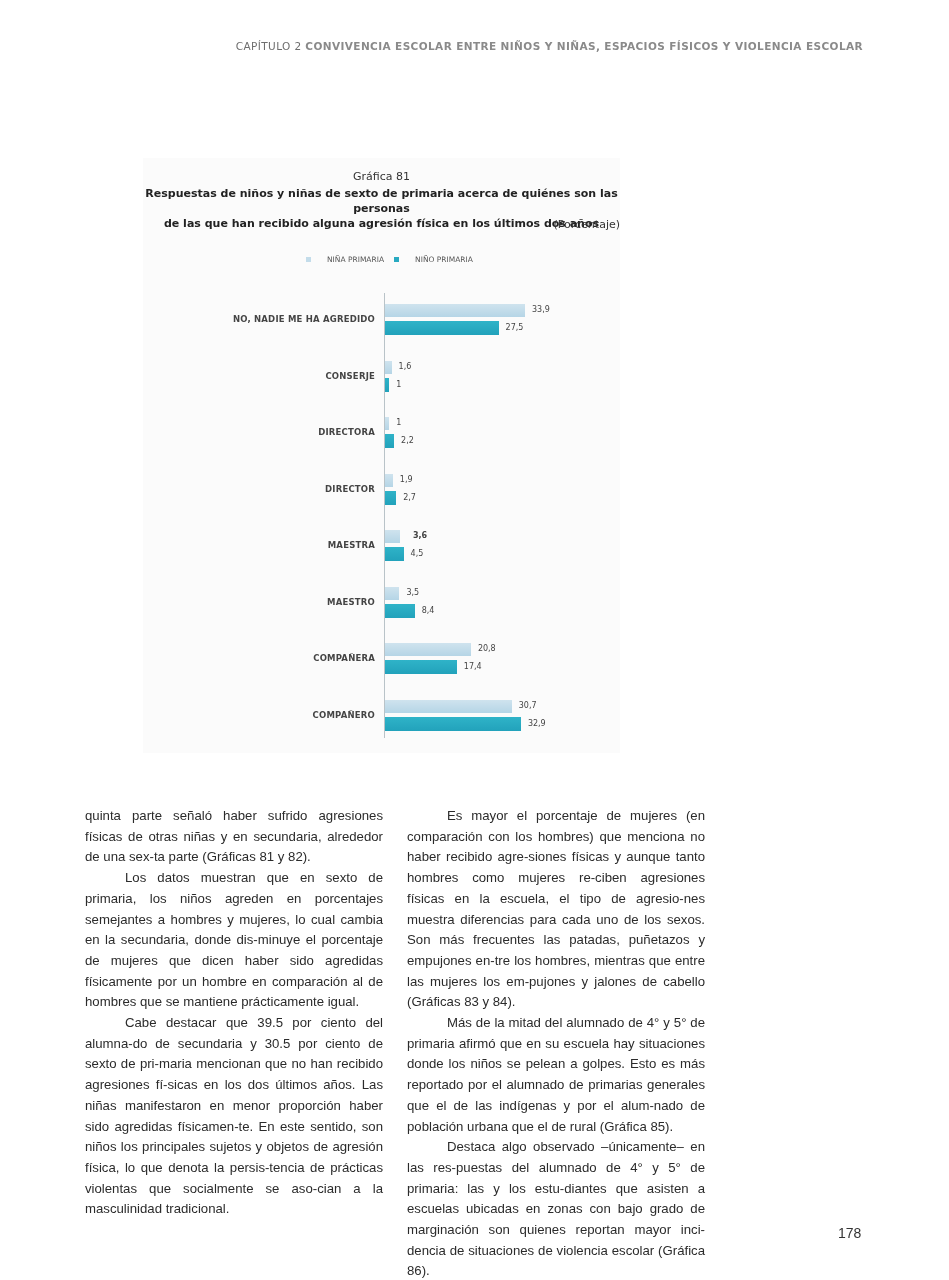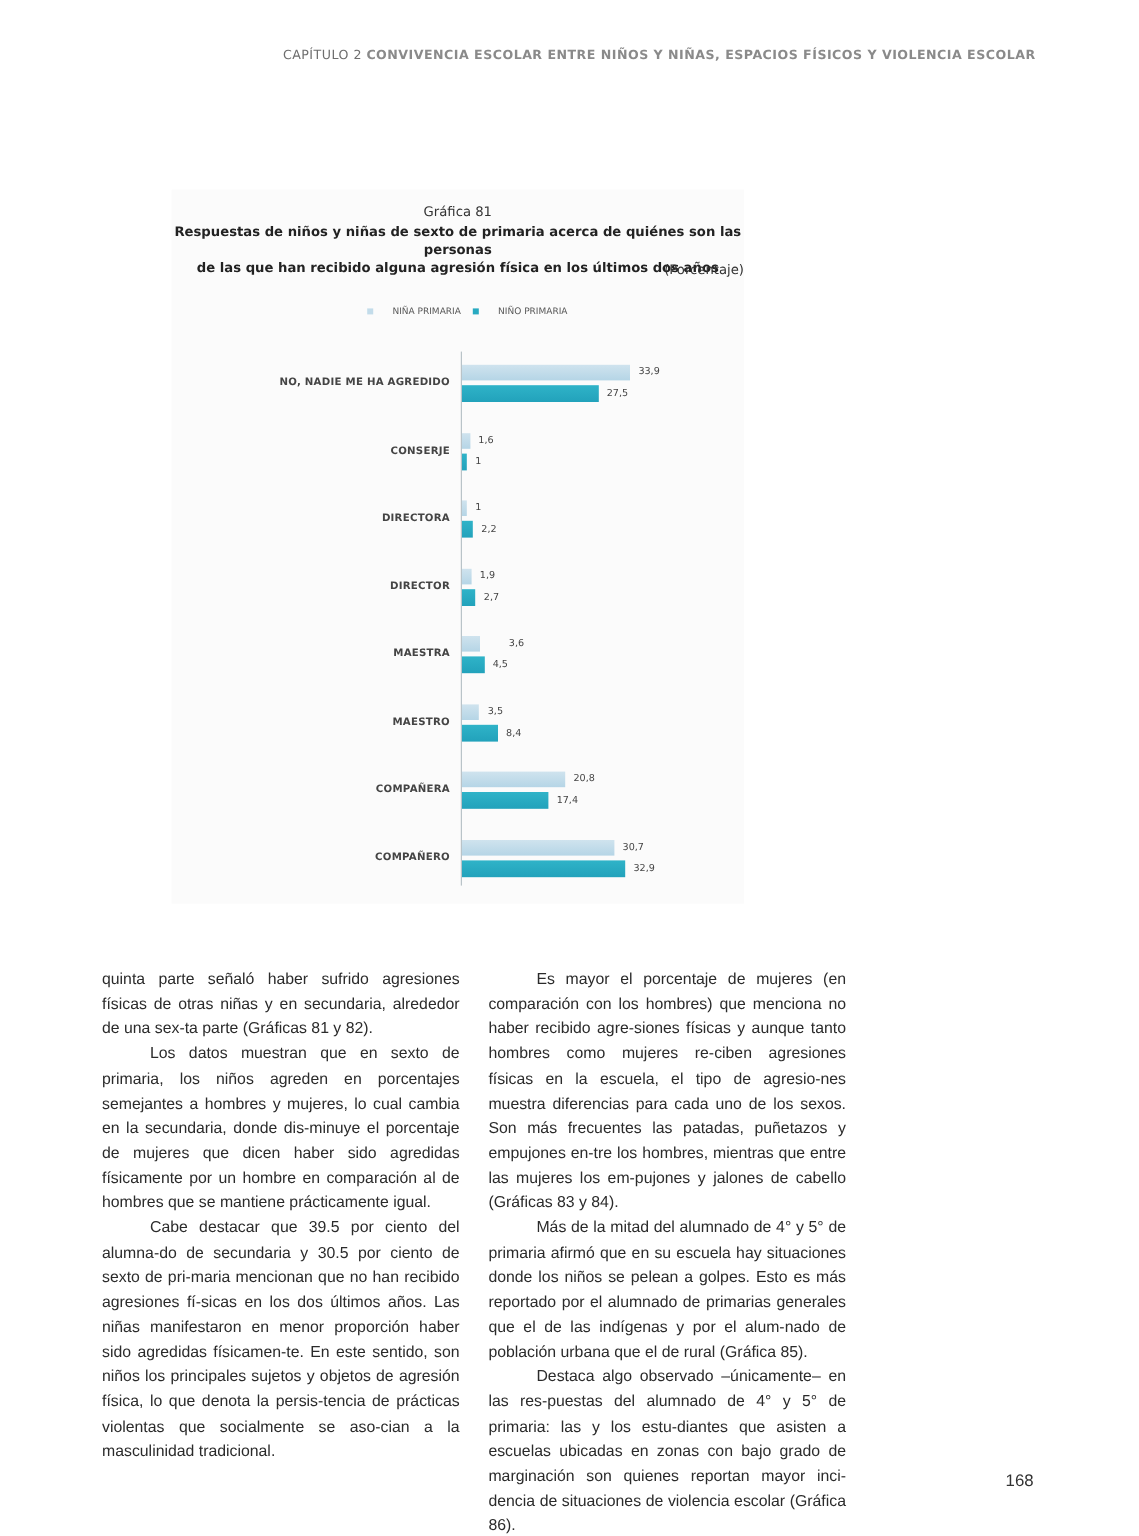--- a/index.html
+++ b/index.html
@@ -122,21 +122,21 @@
       <div class="group" style="top: 315.5px;">
         <div class="cat-label">DIRECTOR</div>
         <div class="bar girl" style="width: 7.847px;"></div>
         <div class="val girl" style="left: 256.847px;">1,9</div>
         <div class="bar boy" style="width: 11.151px;"></div>
         <div class="val boy" style="left: 260.151px;">2,7</div>
       </div>
       <div class="group" style="top: 372px;">
         <div class="cat-label">MAESTRA</div>
         <div class="bar girl" style="width: 14.868px;"></div>
-        <div class="val girl" style="left: 281px;">3,6</div>
+        <div class="val girl" style="left: 270px; font-weight: bold;">3,6</div>
         <div class="bar boy" style="width: 18.585px;"></div>
         <div class="val boy" style="left: 267.585px;">4,5</div>
       </div>
       <div class="group" style="top: 428.5px;">
         <div class="cat-label">MAESTRO</div>
         <div class="bar girl" style="width: 14.455px;"></div>
         <div class="val girl" style="left: 263.455px;">3,5</div>
         <div class="bar boy" style="width: 29.736px;"></div>
         <div class="val boy" style="left: 278.736px;">8,4</div>
       </div>
@@ -162,13 +162,13 @@
   <p class="indent">Los datos muestran que en sexto de primaria, los niños agreden en porcentajes semejantes a hombres y mujeres, lo cual cambia en la secundaria, donde dis-minuye el porcentaje de mujeres que dicen haber sido agredidas físicamente por un hombre en comparación al de hombres que se mantiene prácticamente igual.</p>
   <p class="indent">Cabe destacar que 39.5 por ciento del alumna-do de secundaria y 30.5 por ciento de sexto de pri-maria mencionan que no han recibido agresiones fí-sicas en los dos últimos años. Las niñas manifestaron en menor proporción haber sido agredidas físicamen-te. En este sentido, son niños los principales sujetos y objetos de agresión física, lo que denota la persis-tencia de prácticas violentas que socialmente se aso-cian a la masculinidad tradicional.</p>
 </div>
 
 <div class="col right">
   <p class="indent">Es mayor el porcentaje de mujeres (en comparación con los hombres) que menciona no haber recibido agre-siones físicas y aunque tanto hombres como mujeres re-ciben agresiones físicas en la escuela, el tipo de agresio-nes muestra diferencias para cada uno de los sexos. Son más frecuentes las patadas, puñetazos y empujones en-tre los hombres, mientras que entre las mujeres los em-pujones y jalones de cabello (Gráficas 83 y 84).</p>
   <p class="indent">Más de la mitad del alumnado de 4° y 5° de primaria afirmó que en su escuela hay situaciones donde los niños se pelean a golpes. Esto es más reportado por el alumnado de primarias generales que el de las indígenas y por el alum-nado de población urbana que el de rural (Gráfica 85).</p>
   <p class="indent">Destaca algo observado –únicamente– en las res-puestas del alumnado de 4° y 5° de primaria: las y los estu-diantes que asisten a escuelas ubicadas en zonas con bajo grado de marginación son quienes reportan mayor inci-dencia de situaciones de violencia escolar (Gráfica 86).</p>
 </div>
 
-<div class="page-number">168</div>
+<div class="page-number">178</div>
 
 </body></html>

